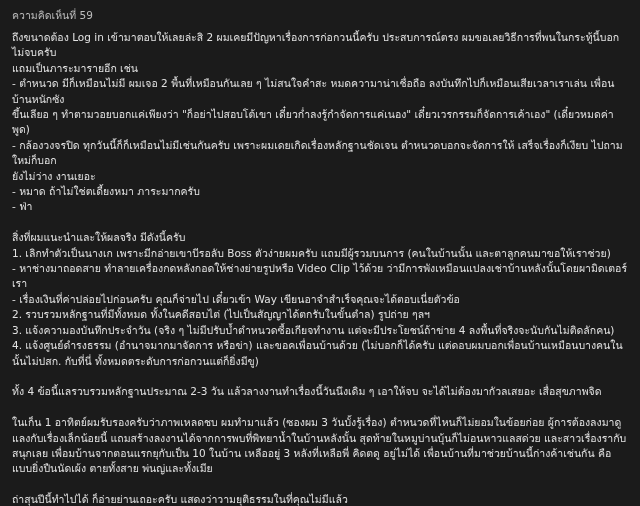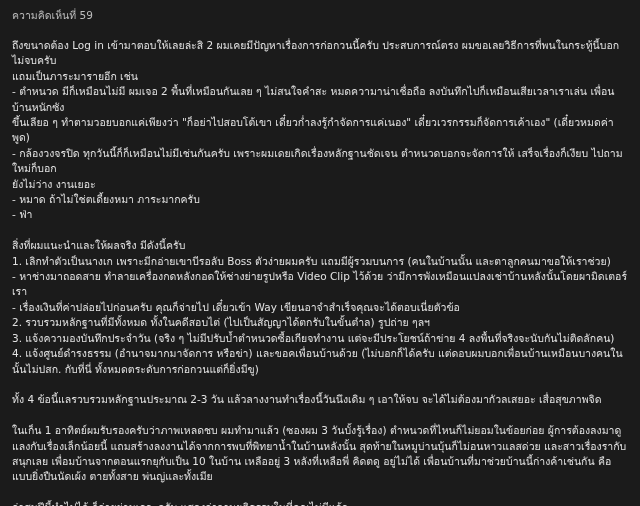--- a/index.html
+++ b/index.html
@@ -19,21 +19,21 @@
     background: #1b1b1b;
     color: #e8e8e8;
     box-sizing: border-box;
     padding: 8px 12px 6px 12px;
     position: relative;
   }
   .header {
     font-size: 10.5px;
     color: #bdbdbd;
     line-height: 14px;
-    margin-bottom: 16px;
+    margin-bottom: 8px;
     white-space: pre-wrap;
   }
   .body-text {
     font-size: 10.5px;
     line-height: 15.4px;
     color: #e2e2e2;
     white-space: pre-wrap;
     word-break: break-word;
   }
   .blank {

